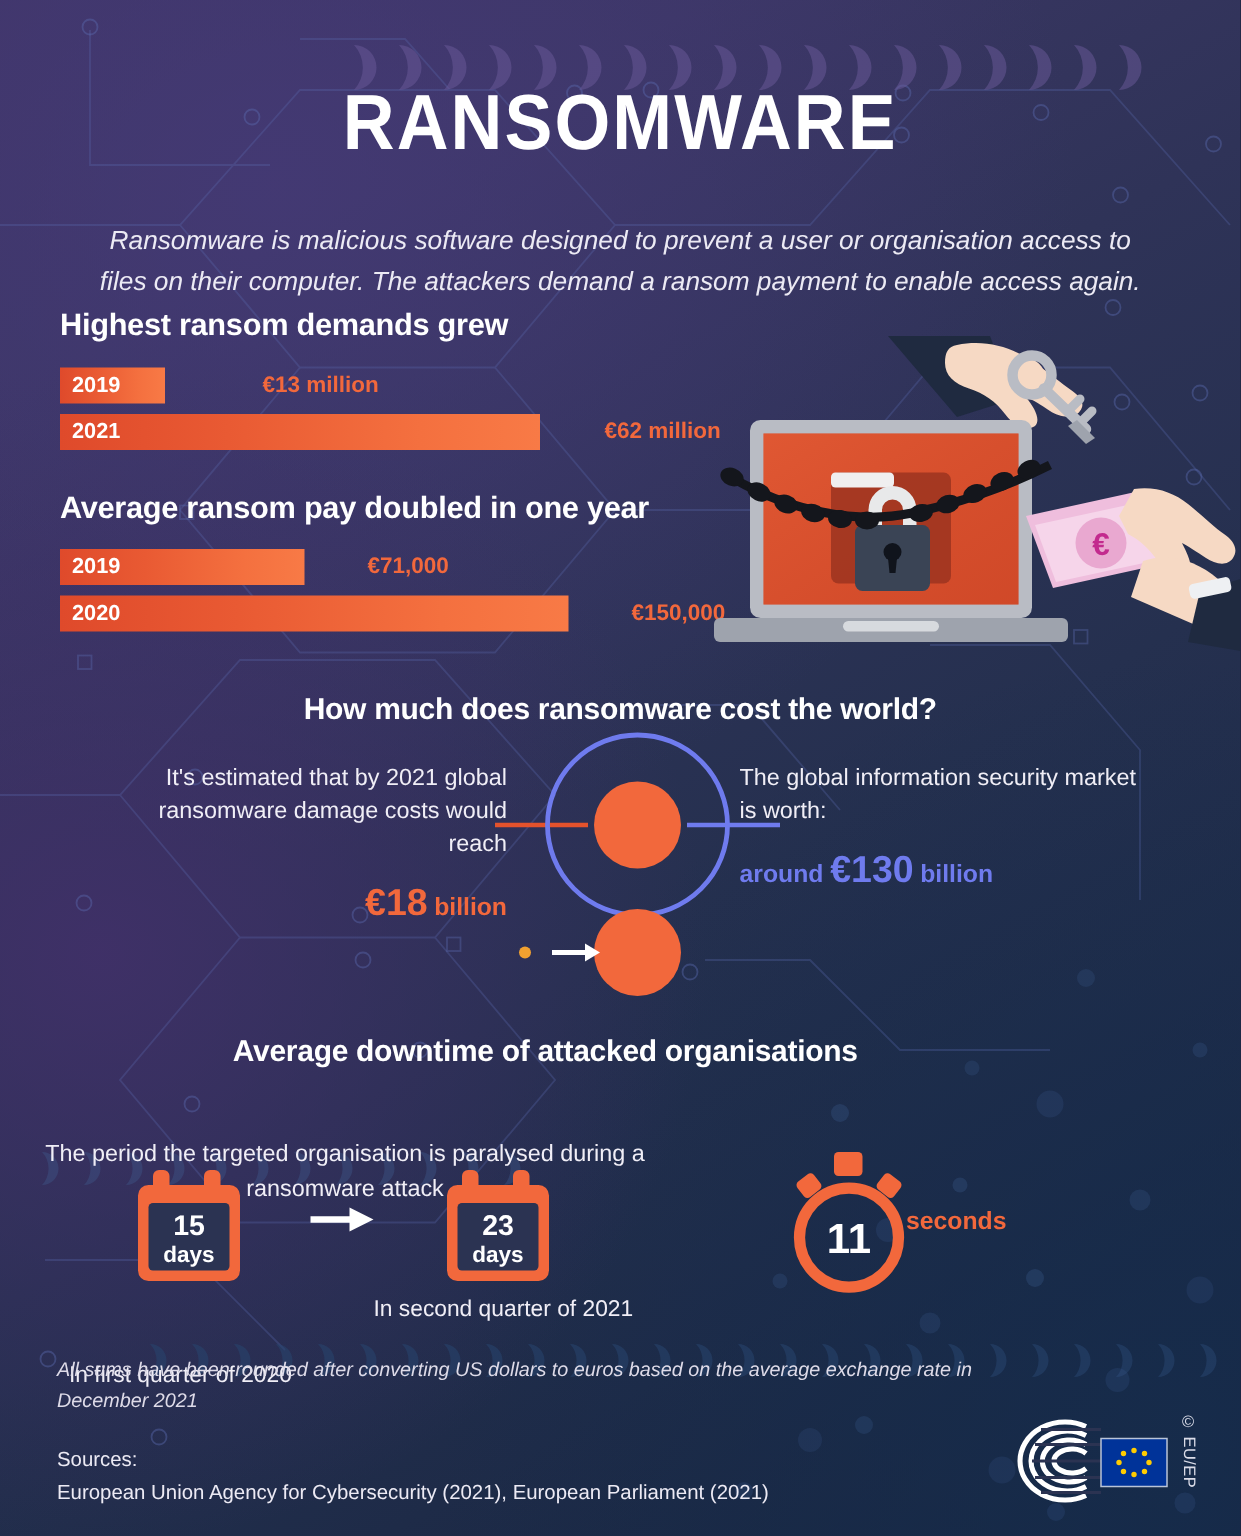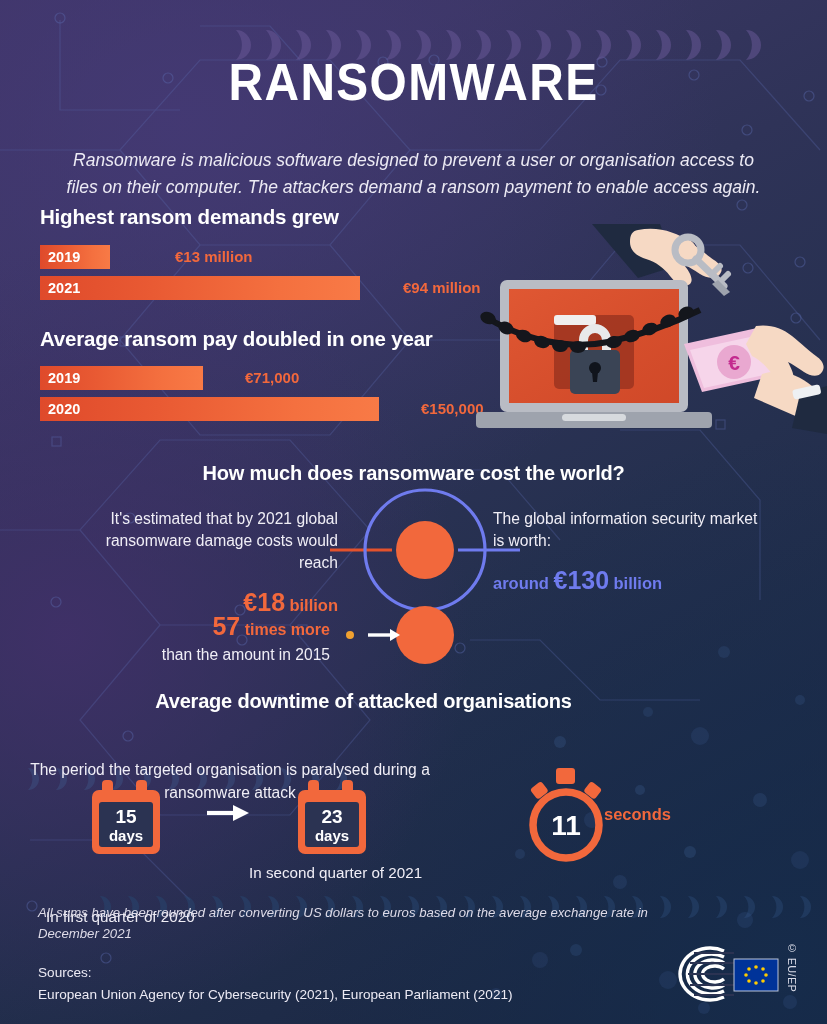--- a/index.html
+++ b/index.html
@@ -286,21 +286,21 @@
   <div class="sec-head" id="h-demands">Highest ransom demands grew</div>
 
   <div class="bar-row" id="d-row-0" style="top:245px; left:40px; width:430px;">
     <div class="bar" style="width: 70px;"></div>
     <div class="bar-year">2019</div>
     <div class="bar-val" style="left: 112px; margin-left: 23px;">€13 million</div>
   </div>
   <div class="bar-row" id="d-row-1" style="top:276px; left:40px; width:430px;">
     <div class="bar" style="width: 320px;"></div>
     <div class="bar-year">2021</div>
-    <div class="bar-val" style="left: 363px;">€94 million</div>
+    <div class="bar-val" style="left: 363px;">€62 million</div>
   </div>
 
   <div class="sec-head" id="h-avgpay">Average ransom pay doubled in one year</div>
 
   <div class="bar-row" id="a-row-0" style="top:366px; left:40px; width:430px;">
     <div class="bar" style="width: 163px;"></div>
     <div class="bar-year">2019</div>
     <div class="bar-val" style="left: 205px;">€71,000</div>
   </div>
   <div class="bar-row" id="a-row-1" style="top:397px; left:40px; width:430px;">
@@ -417,25 +417,20 @@
     <circle cx="95" cy="95" r="60" fill="none" stroke="#6f7bee" stroke-width="3.2"></circle>
     <circle cx="95" cy="95" r="29" fill="#f2683c"></circle>
     <circle cx="95" cy="180" r="29" fill="#f2683c"></circle>
     <circle cx="20" cy="180" r="4" fill="#f0a030"></circle>
     <g>
       <line x1="38" y1="180" x2="62" y2="180" stroke="#ffffff" stroke-width="3.4"></line>
       <path d="M60,174 L70,180 L60,186Z" fill="#ffffff"></path>
     </g>
   </svg>
 
-  <div class="times-block">
-    <span class="num">57</span>
-    <span class="lbl">times more</span><br>
-    <span>than the amount in 2015</span>
-  </div>
 
   <div class="sec-head" id="h-down">Average downtime of attacked organisations</div>
 
   <div class="dt-cap" id="dt-cap-left">The period the targeted organisation is paralysed during a ransomware attack</div>
 
   <svg class="cal-wrap" id="cal1" width="72" height="78" viewBox="0 0 72 78">
     <rect x="12" y="2" width="11" height="20" rx="4" fill="#f2683c"></rect>
     <rect x="46" y="2" width="11" height="20" rx="4" fill="#f2683c"></rect>
     <rect x="2" y="12" width="68" height="64" rx="7" fill="#f2683c"></rect>
     <rect x="9" y="24" width="54" height="45" rx="3" fill="#2b3352"></rect>

